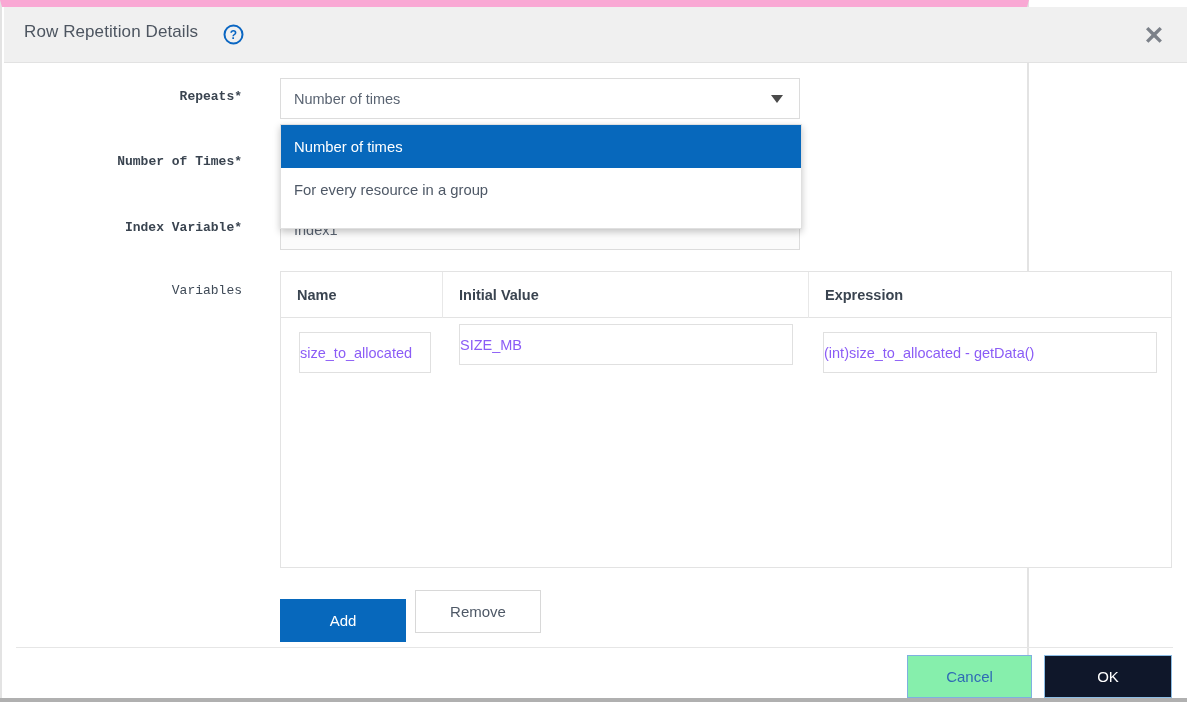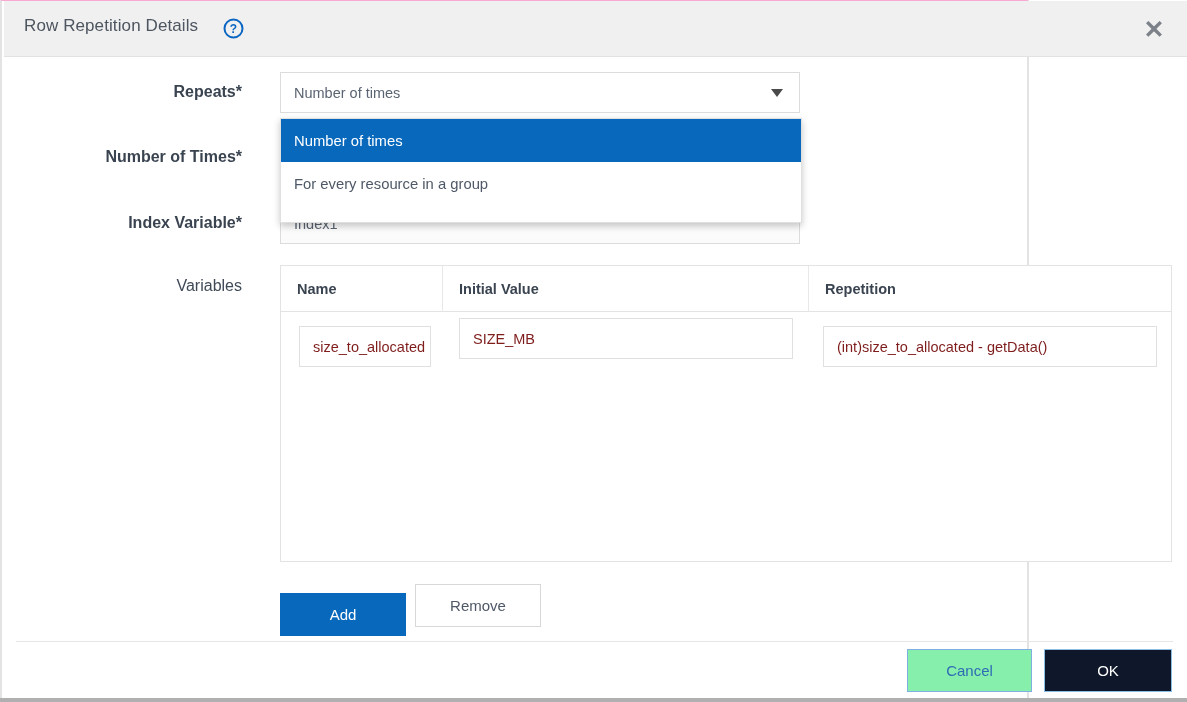--- a/index.html
+++ b/index.html
@@ -16,21 +16,21 @@
   }
   .dialog {
     position: absolute;
     left: 0; top: 0;
     width: 1029px;
     height: 698px;
     background: #ffffff;
     box-sizing: border-box;
     border-left: 2px solid #e3e3e3;
     border-right: 2px solid #e3e3e3;
-    border-top: 1px solid #f9a8d4;
+    border-top: 7px solid #f9a8d4;
   }
   .bottom-strip {
     position: absolute;
     left: 0;
     top: 698px;
     width: 1187px;
     height: 4px;
     background: #b0b0b0;
   }
   
@@ -70,23 +70,24 @@
     font-size: 25px;
     color: #7c8189;
     line-height: 1;
     font-weight: 600;
   }
   
   .field-label {
     position: absolute;
     width: 240px;
     text-align: right;
-    font-size: 16px;
+    font-size: 13px;
     color: #3a4450;
     font-weight: bold;
+    font-family: Liberation Mono, monospace;
   }
   .field-label.plain { font-weight: normal; color: #3f4a57; }
 
   .input-box {
     position: absolute;
     box-sizing: border-box;
     border: 1px solid #dcdcdc;
     background: #ffffff;
     font-size: 14.5px;
     color: #5a6472;
@@ -186,24 +187,23 @@
   .th.c0 { left: 0;    width: 162px; border-right: 1px solid #e8e8e8; }
   .th.c1 { left: 162px; width: 366px; border-right: 1px solid #e8e8e8; }
   .th.c2 { left: 528px; width: 364px; }
 
   .cell-input {
     position: absolute;
     box-sizing: border-box;
     border: 1px solid #e0e0e0;
     background: #ffffff;
     font-size: 14.5px;
-    color: #7f1d1d;
-    display: flex;
-    align-items: center;
-    padding-left: 13px;
+    color: #8b5cf6;
+    display: flex;
+    align-items: center;
     height: 41px;
     overflow: hidden;
     white-space: nowrap;
   }
   .cell-input.n { left: 18px;  top: 60px; width: 132px; }
   .cell-input.v { left: 178px; top: 52px; width: 334px; }
   .cell-input.e { left: 542px; top: 60px; width: 334px; }
 
   
   .btn {
@@ -298,21 +298,21 @@
     <div class="dd-option selected">Number of times</div>
     <div class="dd-option">For every resource in a group</div>
   </div>
 
   <div class="field-label plain" style="left:0px; top:276px;">Variables</div>
 
   <div class="table">
     <div class="thead">
       <div class="th c0">Name</div>
       <div class="th c1">Initial Value</div>
-      <div class="th c2">Repetition</div>
+      <div class="th c2">Expression</div>
     </div>
     <div>
       <div class="cell-input n">size_to_allocated</div>
       <div class="cell-input v">SIZE_MB</div>
       <div class="cell-input e">(int)size_to_allocated - getData()</div>
     </div>
   </div>
 
   <div class="btn btn-add">Add</div>
   <div class="btn btn-remove">Remove</div>

